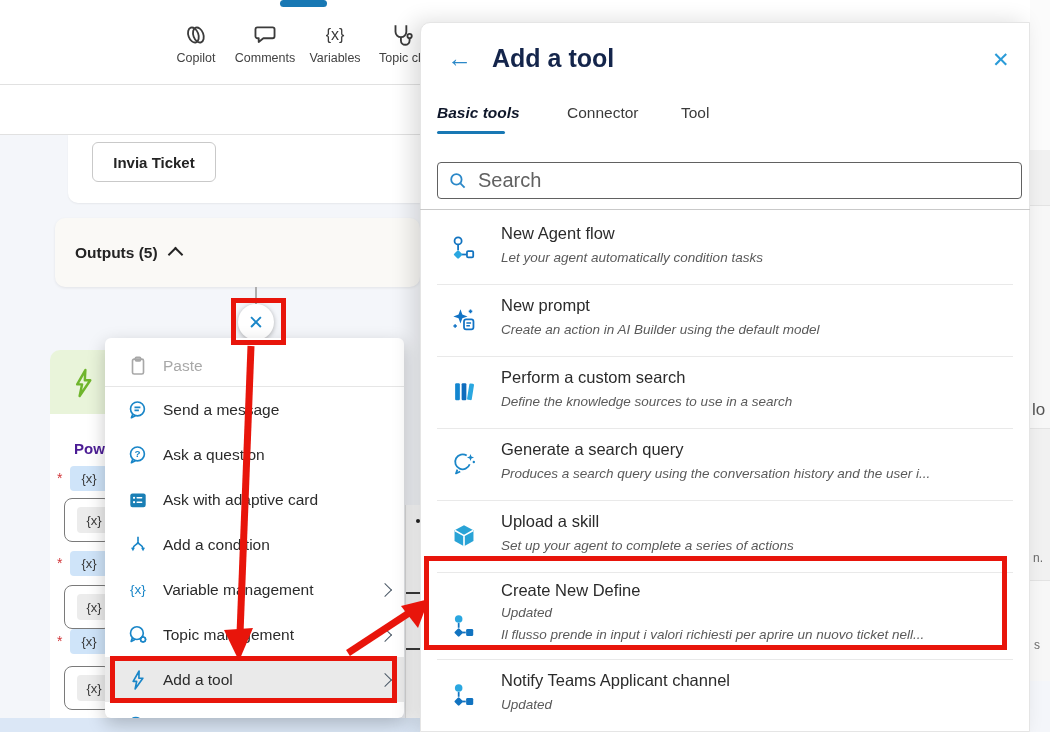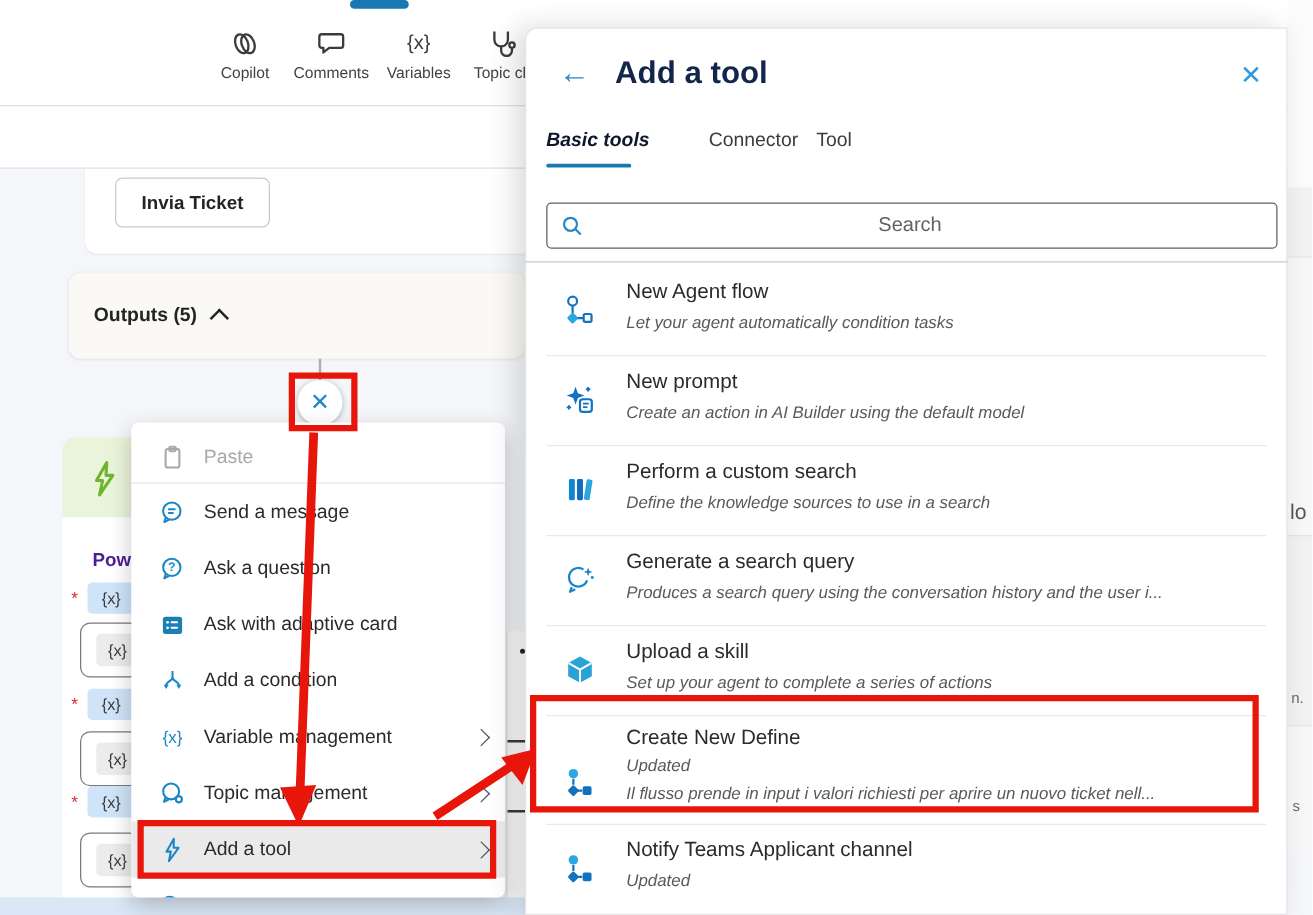--- a/index.html
+++ b/index.html
@@ -62,21 +62,21 @@
   .panel{left:420px;top:22px;width:610px;height:710px;background:#fff;border-radius:10px 0 0 0;
          box-shadow:-8px 0 22px rgba(0,0,0,.14);border:1px solid #e5e5e5;z-index:20;box-sizing:border-box;}
   .p-back{left:447px;top:46px;font-size:25px;color:#2b88c8;line-height:25px;z-index:21;cursor:pointer;}
   .p-title{left:492px;top:44px;font-size:25px;font-weight:700;color:#14254b;z-index:21;}
   .p-close{left:992px;top:48px;font-size:21px;color:#2b9bd8;z-index:21;cursor:pointer;}
   .ptab{top:104px;font-size:15.5px;color:#3b3b3b;z-index:21;cursor:pointer;}
   .ptab.active{font-weight:700;color:#0f172a;font-style:italic;}
   .ptab-underline{left:437px;top:131px;width:68px;height:3px;background:#1878b4;border-radius:2px;z-index:21;}
   .searchbox{left:437px;top:162px;width:585px;height:37px;border:1px solid #616161;border-radius:4px;background:#fff;
              display:flex;align-items:center;z-index:21;box-sizing:border-box;padding-left:10px;}
-  .searchbox input{border:none;outline:none;font-size:16px;color:#424242;width:500px;font-family:inherit;background:transparent;text-align:center;}
+  .searchbox input{border:none;outline:none;font-size:20px;color:#424242;width:500px;font-family:inherit;background:transparent;}
   .searchbox input::placeholder{color:#616161;}
   .p-hr{left:420px;top:209px;width:610px;height:1px;background:#c9c9c9;z-index:21;}
 
   .toollist{left:420px;top:213px;width:610px;z-index:21;padding:0 17px;box-sizing:border-box;}
   .tool{position:relative;height:71px;border-bottom:1px solid #e9e9e9;cursor:pointer;}
   .tool .tic{position:absolute;left:14px;top:22px;width:26px;height:26px;}
   .tool .tt{position:absolute;left:64px;top:11px;font-size:16.5px;color:#2b2b2b;white-space:nowrap;}
   .tool .ts{position:absolute;left:64px;top:37px;font-size:13.5px;font-style:italic;color:#5a5a5a;white-space:nowrap;}
   .tool.big{height:86px;}
   .tool.big .tic{top:40px;}
@@ -334,21 +334,21 @@
     <span class="frag" style="left:1px;top:678px;font-size:12px;padding-left:28px;">nt</span>
   </div>
 
   <div class="abs panel"></div>
   <span class="abs p-back">←</span>
   <span class="abs p-title">Add a tool</span>
   <span class="abs p-close">✕</span>
 
   <span class="abs ptab active" style="left:437px;">Basic tools</span>
   <span class="abs ptab" style="left:567px;text-align:center;">Connector</span>
-  <span class="abs ptab" style="left:653px;">Tool</span>
+  <span class="abs ptab" style="left:681px;">Tool</span>
   <div class="abs ptab-underline"></div>
 
   <div class="abs searchbox">
     <span style="margin-right:8px;display:flex;">
       <svg width="20" height="20" viewBox="0 0 20 20">
           <g fill="none" stroke="#2b88c8" stroke-width="1.8">
         <circle cx="8.4" cy="8.4" r="5.2"></circle>
             <path d="M12.4,12.4 L16.6,16.6"></path>
           </g>
         </svg>

